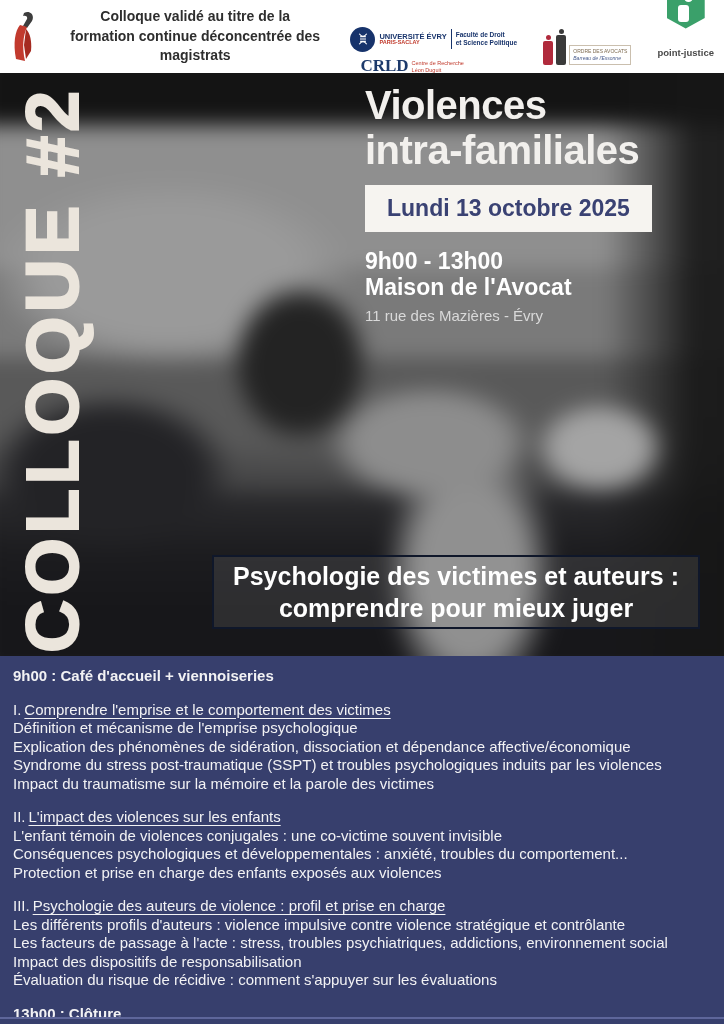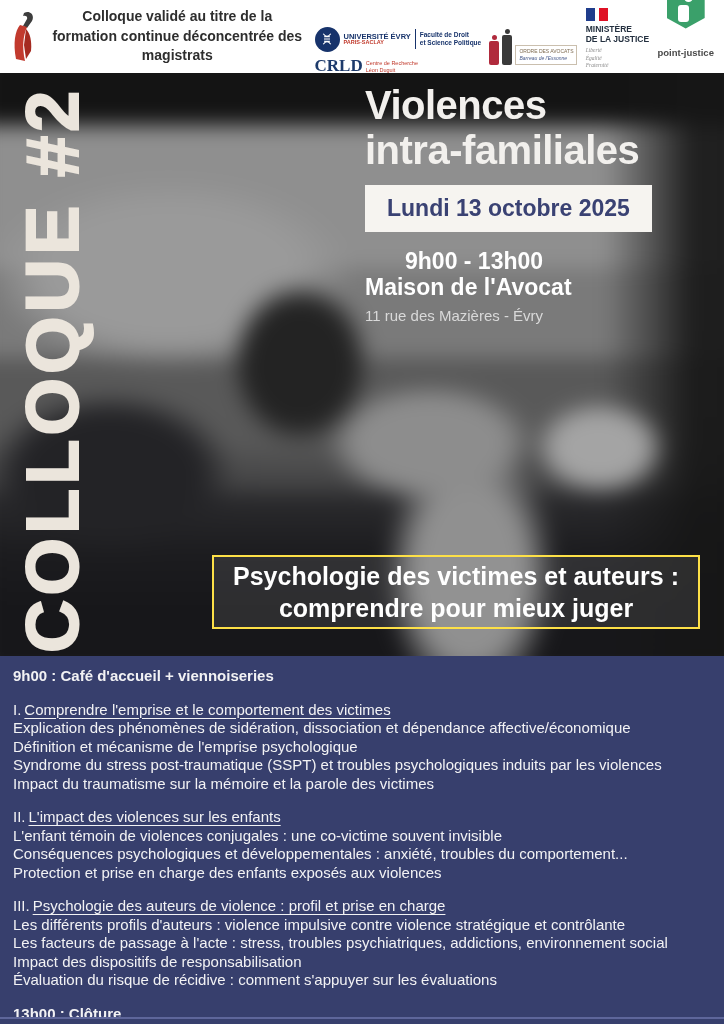--- a/index.html
+++ b/index.html
@@ -22,21 +22,21 @@
   .univ-circle{width:25px;height:25px;border-radius:50%;background:#17336b;
                display:flex;align-items:center;justify-content:center;flex:0 0 auto;}
   .univ-names{display:flex;flex-direction:column;line-height:1.05;}
   .univ-name{font-size:7.5px;font-weight:700;color:#17336b;}
   .univ-campus{font-size:5.5px;font-weight:700;color:#c0392b;font-style:normal;}
   .vdiv{width:1px;height:20px;background:#17336b;}
   .faculty{display:flex;flex-direction:column;font-size:6.5px;font-weight:700;
            color:#17336b;line-height:1.25;}
   .crld-row{display:flex;align-items:flex-start;gap:3px;border-bottom:2px solid #4e8ba0;
             padding-bottom:2px;width:120px;}
-  .crld-word{font-family:"Liberation Serif",serif;font-size:17px;font-weight:700;color:#1d3a6b;line-height:1;}
+  .crld-word{font-family:"Liberation Serif",serif;font-size:17px;font-weight:700;color:#1d3a6b;line-height:1;margin-left:10px;}
   .crld-sub{display:flex;flex-direction:column;font-size:5.5px;color:#c0392b;line-height:1.3;padding-top:3px;}
   .ordre-block{display:flex;align-items:flex-end;gap:3px;flex:0 0 auto;align-self:flex-end;padding-bottom:8px;}
   .fig{display:flex;flex-direction:column;align-items:center;gap:1px;}
   .fig i{display:block;}
   .fig .head{width:5px;height:5px;border-radius:50%;}
   .fig.red .head{background:#b02a3c;}
   .fig.dark .head{background:#3a3a3a;}
   .fig .body{width:10px;border-radius:2px;}
   .fig.red .body{height:24px;background:#b02a3c;}
   .fig.dark .body{height:30px;background:#3a3a3a;}
@@ -75,25 +75,25 @@
       linear-gradient(to top, #17171a 0 70px, rgba(23,23,26,.85) 125px, rgba(23,23,26,0) 235px),
       linear-gradient(#141414 0 72px, #8f8f8f 72px 215px, #7a7a7a 215px 305px, #595959 305px 440px, #3a3a3c 440px 100%);}
   .vertical-label{position:absolute;left:16px;top:580px;transform:rotate(-90deg);
       transform-origin:0 0;white-space:nowrap;font-size:74px;font-weight:700;
       letter-spacing:4px;color:#ebe5dc;-webkit-text-stroke:2px #ebe5dc;line-height:1;}
   .hero{position:absolute;left:365px;top:10px;width:350px;color:#ffffff;}
   .hero h1{margin:0;font-size:40px;line-height:1.12;font-weight:700;color:#f2f0ed;letter-spacing:-.5px;}
   .hero h1 span{display:block;}
   .date-badge{display:inline-block;margin-top:12px;background:#f6f4f0;color:#3a4273;
               font-size:23px;font-weight:700;padding:10px 22px;}
-  .time{margin-top:16px;font-size:23px;font-weight:700;line-height:1.15;margin-left:40px;}
+  .time{margin-top:16px;font-size:23px;font-weight:700;line-height:1.15;}
   .venue{font-size:23px;font-weight:700;line-height:1.15;}
   .address{margin-top:7px;font-size:15px;font-weight:400;color:#d9d9d9;}
   .subtitle-box{position:absolute;left:212px;top:482px;width:488px;height:74px;
-      border:2px solid #fde047;background:rgba(160,160,160,.16);box-sizing:border-box;
+      border:2px solid #0f172a;background:rgba(160,160,160,.16);box-sizing:border-box;
       display:flex;flex-direction:column;justify-content:center;align-items:center;
       text-align:center;color:#ffffff;font-size:25px;font-weight:700;line-height:1.3;}
   .subtitle-box span{display:block;}
 
   
   .program{position:absolute;top:656px;left:0;width:724px;height:368px;background:#373f6d;
            color:#f2f2f4;padding:11px 13px 16px;box-sizing:border-box;
            font-size:15px;line-height:18.5px;}
   .opening{font-weight:700;margin:0;}
   .sec{margin-top:15px;}
@@ -154,36 +154,20 @@
       <span class="fig dark">
           <i class="head"></i>
           <i class="body"></i>
         </span>
       <span class="ordre-text">
         <span class="l1">ORDRE DES AVOCATS</span>
         <span class="l2">Barreau de l'Essonne</span>
       </span>
     </div>
 
-    <div class="min-block">
-      <span class="flag">
-          <i class="b"></i>
-          <i class="w"></i>
-          <i class="r"></i>
-        </span>
-      <span class="min-name">
-        <span>MINISTÈRE</span>
-        <span>DE LA JUSTICE</span>
-      </span>
-      <span class="motto">
-        <span>Liberté</span>
-        <span>Égalité</span>
-        <span>Fraternité</span>
-      </span>
-    </div>
 
     <div class="pj-block">
       <span class="pj-hex">
           <i class="pj-dot"></i>
           <i class="pj-stem"></i>
         </span>
       <b class="pj-name">point-justice</b>
       <span class="pj-region">Essonne</span>
     </div>
   </header>
@@ -205,22 +189,22 @@
       <span>Psychologie des victimes et auteurs :</span>
       <span>comprendre pour mieux juger</span>
     </div>
   </div>
 
   <section class="program">
     <p class="opening">9h00 : Café d'accueil + viennoiseries</p>
 
     <div class="sec">
       <p class="sec-head"><span class="sec-num">I.</span><span class="sec-title">Comprendre l'emprise et le comportement des victimes</span></p>
+      <p class="item">Définition et mécanisme de l'emprise psychologique</p>
       <p class="item">Explication des phénomènes de sidération, dissociation et dépendance affective/économique</p>
-      <p class="item">Définition et mécanisme de l'emprise psychologique</p>
       <p class="item">Syndrome du stress post-traumatique (SSPT) et troubles psychologiques induits par les violences</p>
       <p class="item">Impact du traumatisme sur la mémoire et la parole des victimes</p>
     </div>
 
     <div class="sec">
       <p class="sec-head"><span class="sec-num">II.</span><span class="sec-title">L'impact des violences sur les enfants</span></p>
       <p class="item">L'enfant témoin de violences conjugales : une co-victime souvent invisible</p>
       <p class="item">Conséquences psychologiques et développementales : anxiété, troubles du comportement...</p>
       <p class="item">Protection et prise en charge des enfants exposés aux violences</p>
     </div>

